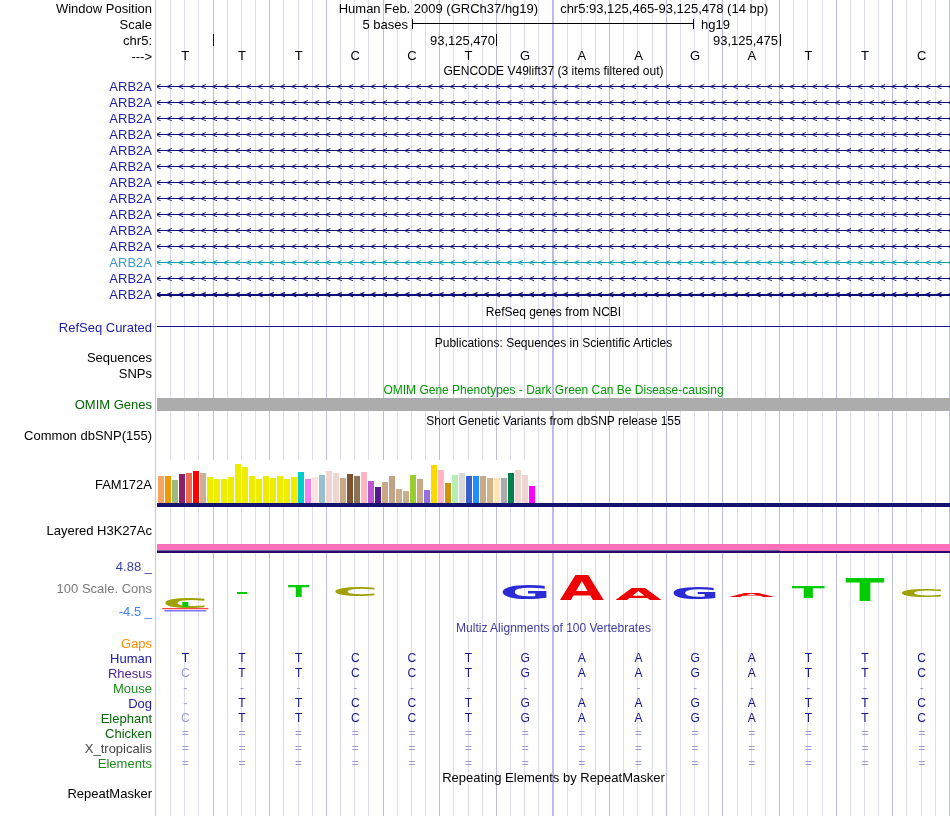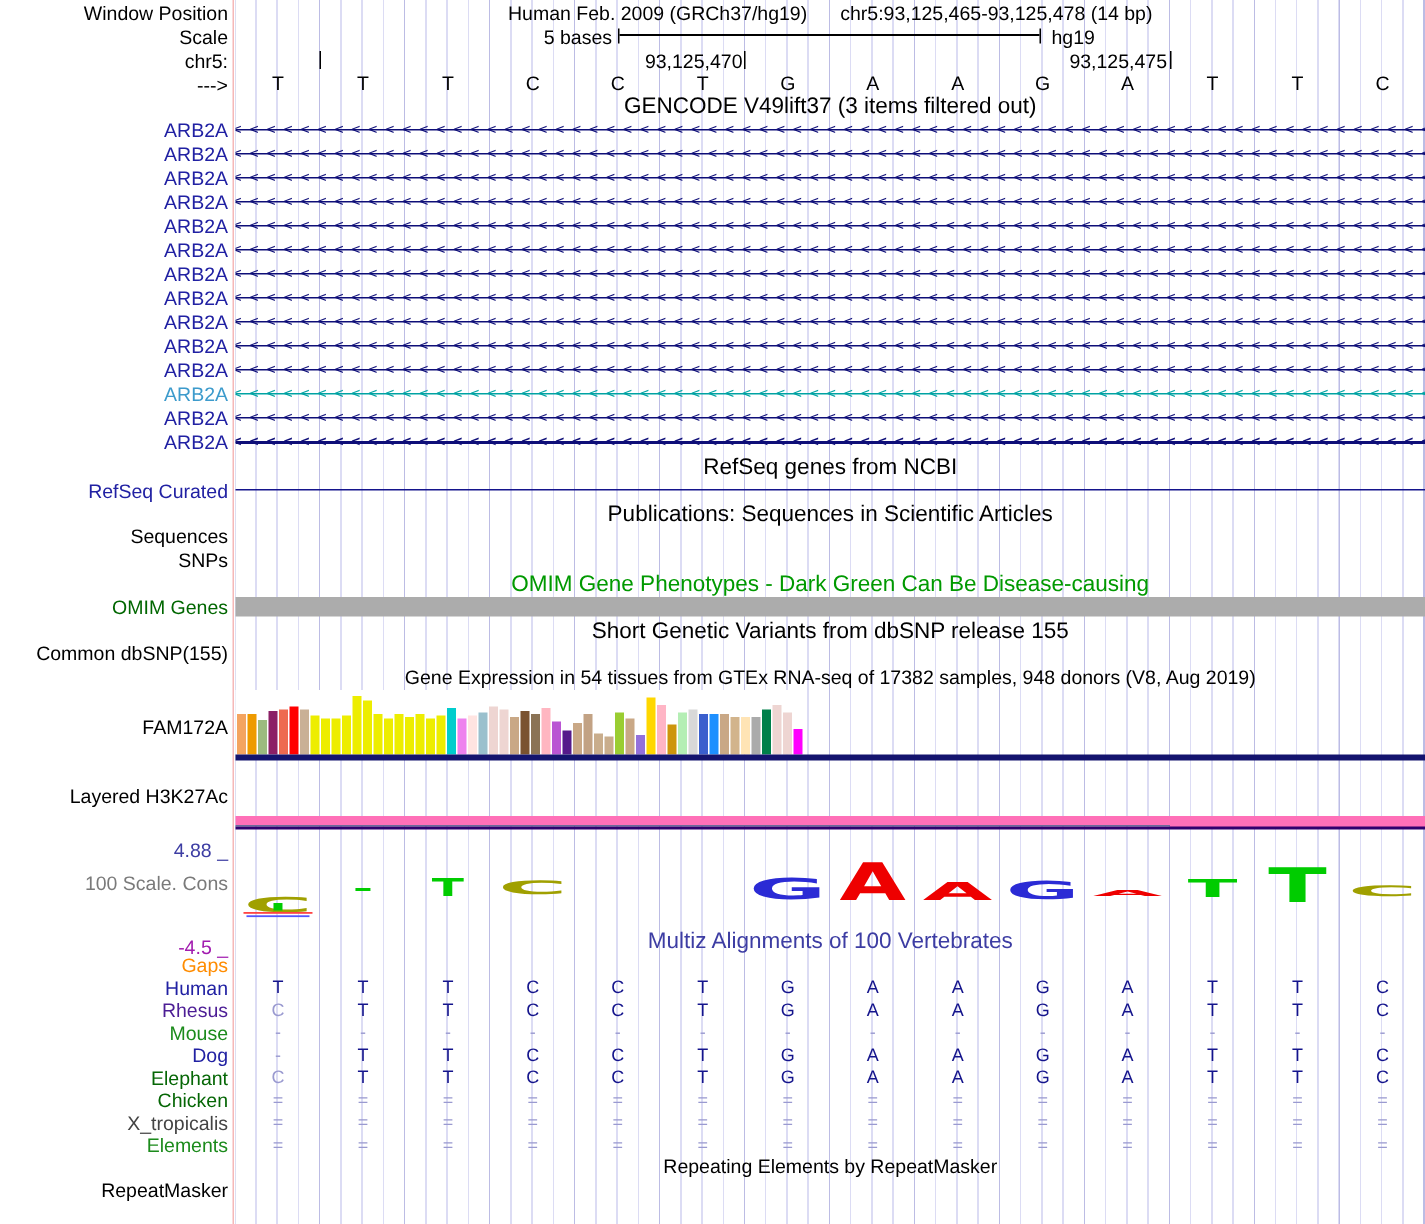--- a/index.html
+++ b/index.html
@@ -7,29 +7,29 @@
            font-family:"Liberation Sans",sans-serif;color:#000;}
   
   #gridlines{position:absolute;left:157px;top:0;width:793px;height:816px;z-index:0;
     background-image:
       repeating-linear-gradient(to right, transparent 0, transparent 55.64px, #bcbce4 55.64px, #bcbce4 56.643px),
       repeating-linear-gradient(to right, transparent 0, transparent 13.16px, #dcdcf4 13.16px, #dcdcf4 14.16px);}
   #left-edge{position:absolute;left:155px;top:0;width:1px;height:816px;background:#f5b8b8;z-index:1;}
   .lbl{position:absolute;left:0;width:152px;height:15px;line-height:15px;text-align:right;
        font-size:13px;z-index:3;white-space:nowrap;}
   .title{position:absolute;left:157px;width:793px;height:14px;line-height:14px;text-align:center;
-         font-size:15px;z-index:3;white-space:nowrap;}
+         font-size:12px;z-index:3;white-space:nowrap;}
   .big{font-size:13px;}
   .track{position:absolute;left:157px;width:793px;z-index:2;}
   .navy{color:#2121a3;}
   .green1{color:#009900;}
   .green2{color:#006600;}
   .blue-t{color:#3d3da3;}
   .gray-t{color:#7a7a7a;}
-  .red-t{color:#a21caf;margin-top:20px;}
+  .red-t{color:#3b82f6;}
   
   #assembly-row{position:absolute;left:157px;top:1px;width:793px;height:15px;display:flex;
     justify-content:center;gap:22px;font-size:13px;z-index:3;white-space:nowrap;}
   #scalebar{position:absolute;left:412px;top:19px;width:280px;height:10px;z-index:3;
     border-left:1px solid #000;border-right:1px solid #000;
     background:linear-gradient(to bottom,transparent 4px,#000 4px,#000 5px,transparent 5px);}
   #scale-bases{position:absolute;left:300px;top:18px;width:108px;height:14px;line-height:14px;
     text-align:right;font-size:13px;z-index:3;}
   #genome-lbl{position:absolute;left:701px;top:18px;font-size:13px;height:14px;line-height:14px;z-index:3;}
   .tick{position:absolute;width:1px;height:12px;background:#000;top:34px;z-index:3;}
@@ -166,21 +166,20 @@
   <div class="lbl" style="top:350px">Sequences</div>
   <div class="lbl" style="top:366px">SNPs</div>
 
   <div class="title green1" style="top:383px">OMIM Gene Phenotypes - Dark Green Can Be Disease-causing</div>
   <div class="lbl green2" style="top:397px">OMIM Genes</div>
   <div id="omim-bar" class="track"></div>
 
   <div class="title" style="top:414px">Short Genetic Variants from dbSNP release 155</div>
   <div class="lbl" style="top:428px">Common dbSNP(155)</div>
 
-  <div class="title big" style="top:445px">Gene Expression in 54 tissues from GTEx RNA-seq of 17382 samples, 948 donors (V8, Aug 2019)</div>
   <div class="lbl" style="top:477px">FAM172A</div>
   <div id="gtex-white" class="track"></div>
   <div id="gtex-bars" class="track">
       <div class="bar" style="left: 1px; top: 16px; height: 27px; background: rgb(244, 164, 96);"></div>
       <div class="bar" style="left: 8px; top: 16px; height: 27px; background: rgb(238, 154, 0);"></div>
       <div class="bar" style="left: 15px; top: 20px; height: 23px; background: rgb(156, 186, 127);"></div>
       <div class="bar" style="left: 22px; top: 14px; height: 29px; background: rgb(139, 32, 102);"></div>
       <div class="bar" style="left: 29px; top: 13px; height: 30px; background: rgb(238, 106, 80);"></div>
       <div class="bar" style="left: 36px; top: 11px; height: 32px; background: rgb(255, 0, 0);"></div>
       <div class="bar" style="left: 43px; top: 13px; height: 30px; background: rgb(201, 176, 150);"></div>

